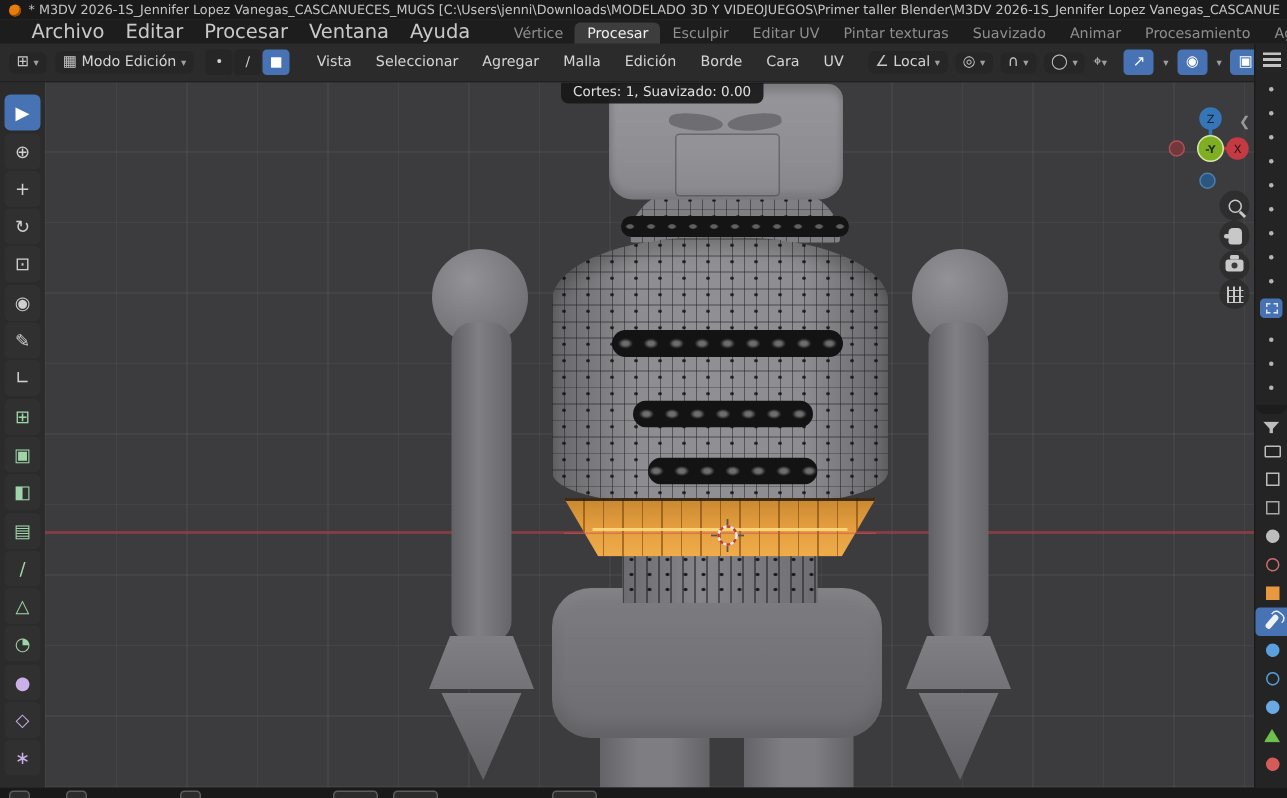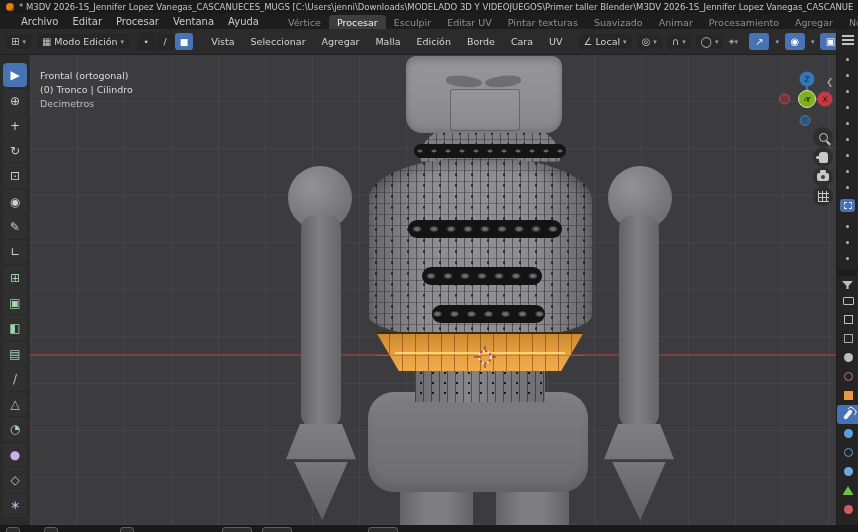--- a/index.html
+++ b/index.html
@@ -6,21 +6,21 @@
   *{box-sizing:border-box;font-family:"DejaVu Sans","Liberation Sans",sans-serif;}
   #app{position:relative;width:858px;height:532px;overflow:hidden;background:#3c3c3e;user-select:none;}
 
   
   #titlebar{position:absolute;left:0;top:0;width:858px;height:13px;background:#1a1a1a;display:flex;align-items:center;padding:0 4px;}
   #titlebar .blender-logo{width:8px;height:8px;border-radius:50%;background:#e87d0d;margin:0 5px 0 2px;flex:0 0 auto;box-shadow:inset -1px -1px 0 #9a4c00;}
   #titlebar .title-text{font-size:8.5px;color:#c6c6c6;white-space:nowrap;overflow:hidden;}
 
   #menubar{position:absolute;left:0;top:13px;width:858px;height:17px;background:#1d1d1d;display:flex;align-items:center;padding:0 6px;}
   #menubar .blender-logo2{width:10px;height:9px;border-radius:50% 50% 40% 40%;background:#e87d0d;margin-right:8px;box-shadow:inset 1px 1px 0 #f8b36a;}
-  .menu-item{font-size:10px;color:#c9c9c9;padding:1px 7px;border-radius:3px;white-space:nowrap;}
+  .menu-item{font-size:13px;color:#c9c9c9;padding:1px 7px;border-radius:3px;white-space:nowrap;}
   #workspace-tabs{display:flex;align-items:flex-end;height:100%;margin-left:14px;}
   .ws-tab{font-size:9.5px;color:#8f8f8f;padding:2px 8px 2px;border-radius:4px 4px 0 0;white-space:nowrap;}
   .ws-tab.active{background:#3d3d3d;color:#efefef;}
   .caret{font-size:7px;color:#9f9f9f;}
 
   
   #vp-header{position:absolute;left:0;top:29px;width:858px;height:26px;background:#2b2b2b;display:flex;align-items:center;padding:0 6px;border-bottom:1px solid #1f1f1f;}
   .hdr-btn{display:flex;align-items:center;gap:3px;background:#262626;border-radius:4px;padding:2px 5px;color:#d2d2d2;font-size:9.5px;white-space:nowrap;}
   .hdr-icon{font-size:10px;color:#c6c6c6;line-height:1;}
   .mode-select{display:flex;gap:1px;margin-left:8px;}
@@ -285,25 +285,21 @@
 
     <svg class="abs" id="cursor3d" viewBox="0 0 22 22">
       <circle cx="11" cy="11" r="6" fill="none" stroke="#e8e8e8" stroke-width="1.6" stroke-dasharray="2.5 2.5"></circle>
       <circle cx="11" cy="11" r="6" fill="none" stroke="#c4383f" stroke-width="1.6" stroke-dasharray="2.5 2.5" stroke-dashoffset="2.5"></circle>
       <line x1="11" y1="0" x2="11" y2="4" stroke="#555" stroke-width="1.2"></line>
       <line x1="11" y1="18" x2="11" y2="22" stroke="#555" stroke-width="1.2"></line>
       <line x1="0" y1="11" x2="4" y2="11" stroke="#555" stroke-width="1.2"></line>
       <line x1="18" y1="11" x2="22" y2="11" stroke="#555" stroke-width="1.2"></line>
     </svg>
 
-    <div class="abs" id="vp-overlay">
-      <div>Frontal (ortogonal)</div>
-      <div>(0) Tronco | Cilindro</div>
-      <div class="dim">Decimetros</div>
-    </div>
+    <div class="abs" id="op-hint">Cortes: 1, Suavizado: 0.00</div>
 
     <svg class="abs" id="gizmo" viewBox="0 0 56 56">
       <line x1="28" y1="28" x2="28" y2="9" stroke="#3576b9" stroke-width="2.4"></line>
       <line x1="28" y1="28" x2="45" y2="28" stroke="#c43a42" stroke-width="2.4"></line>
       <circle cx="28" cy="8" r="7.5" fill="#3576b9"></circle>
       <circle cx="46" cy="28" r="7.5" fill="#c43a42"></circle>
       <circle cx="5.5" cy="28" r="5" fill="#73383c" stroke="#b05056" stroke-width="1"></circle>
       <circle cx="26" cy="49.5" r="5" fill="#2a5680" stroke="#4a7fae" stroke-width="1"></circle>
       <circle cx="28" cy="28" r="8.5" fill="#7fae23" stroke="#d6e9a8" stroke-width="1"></circle>
       <text x="28" y="11" font-size="7.5" fill="#10202e" text-anchor="middle">Z</text>

